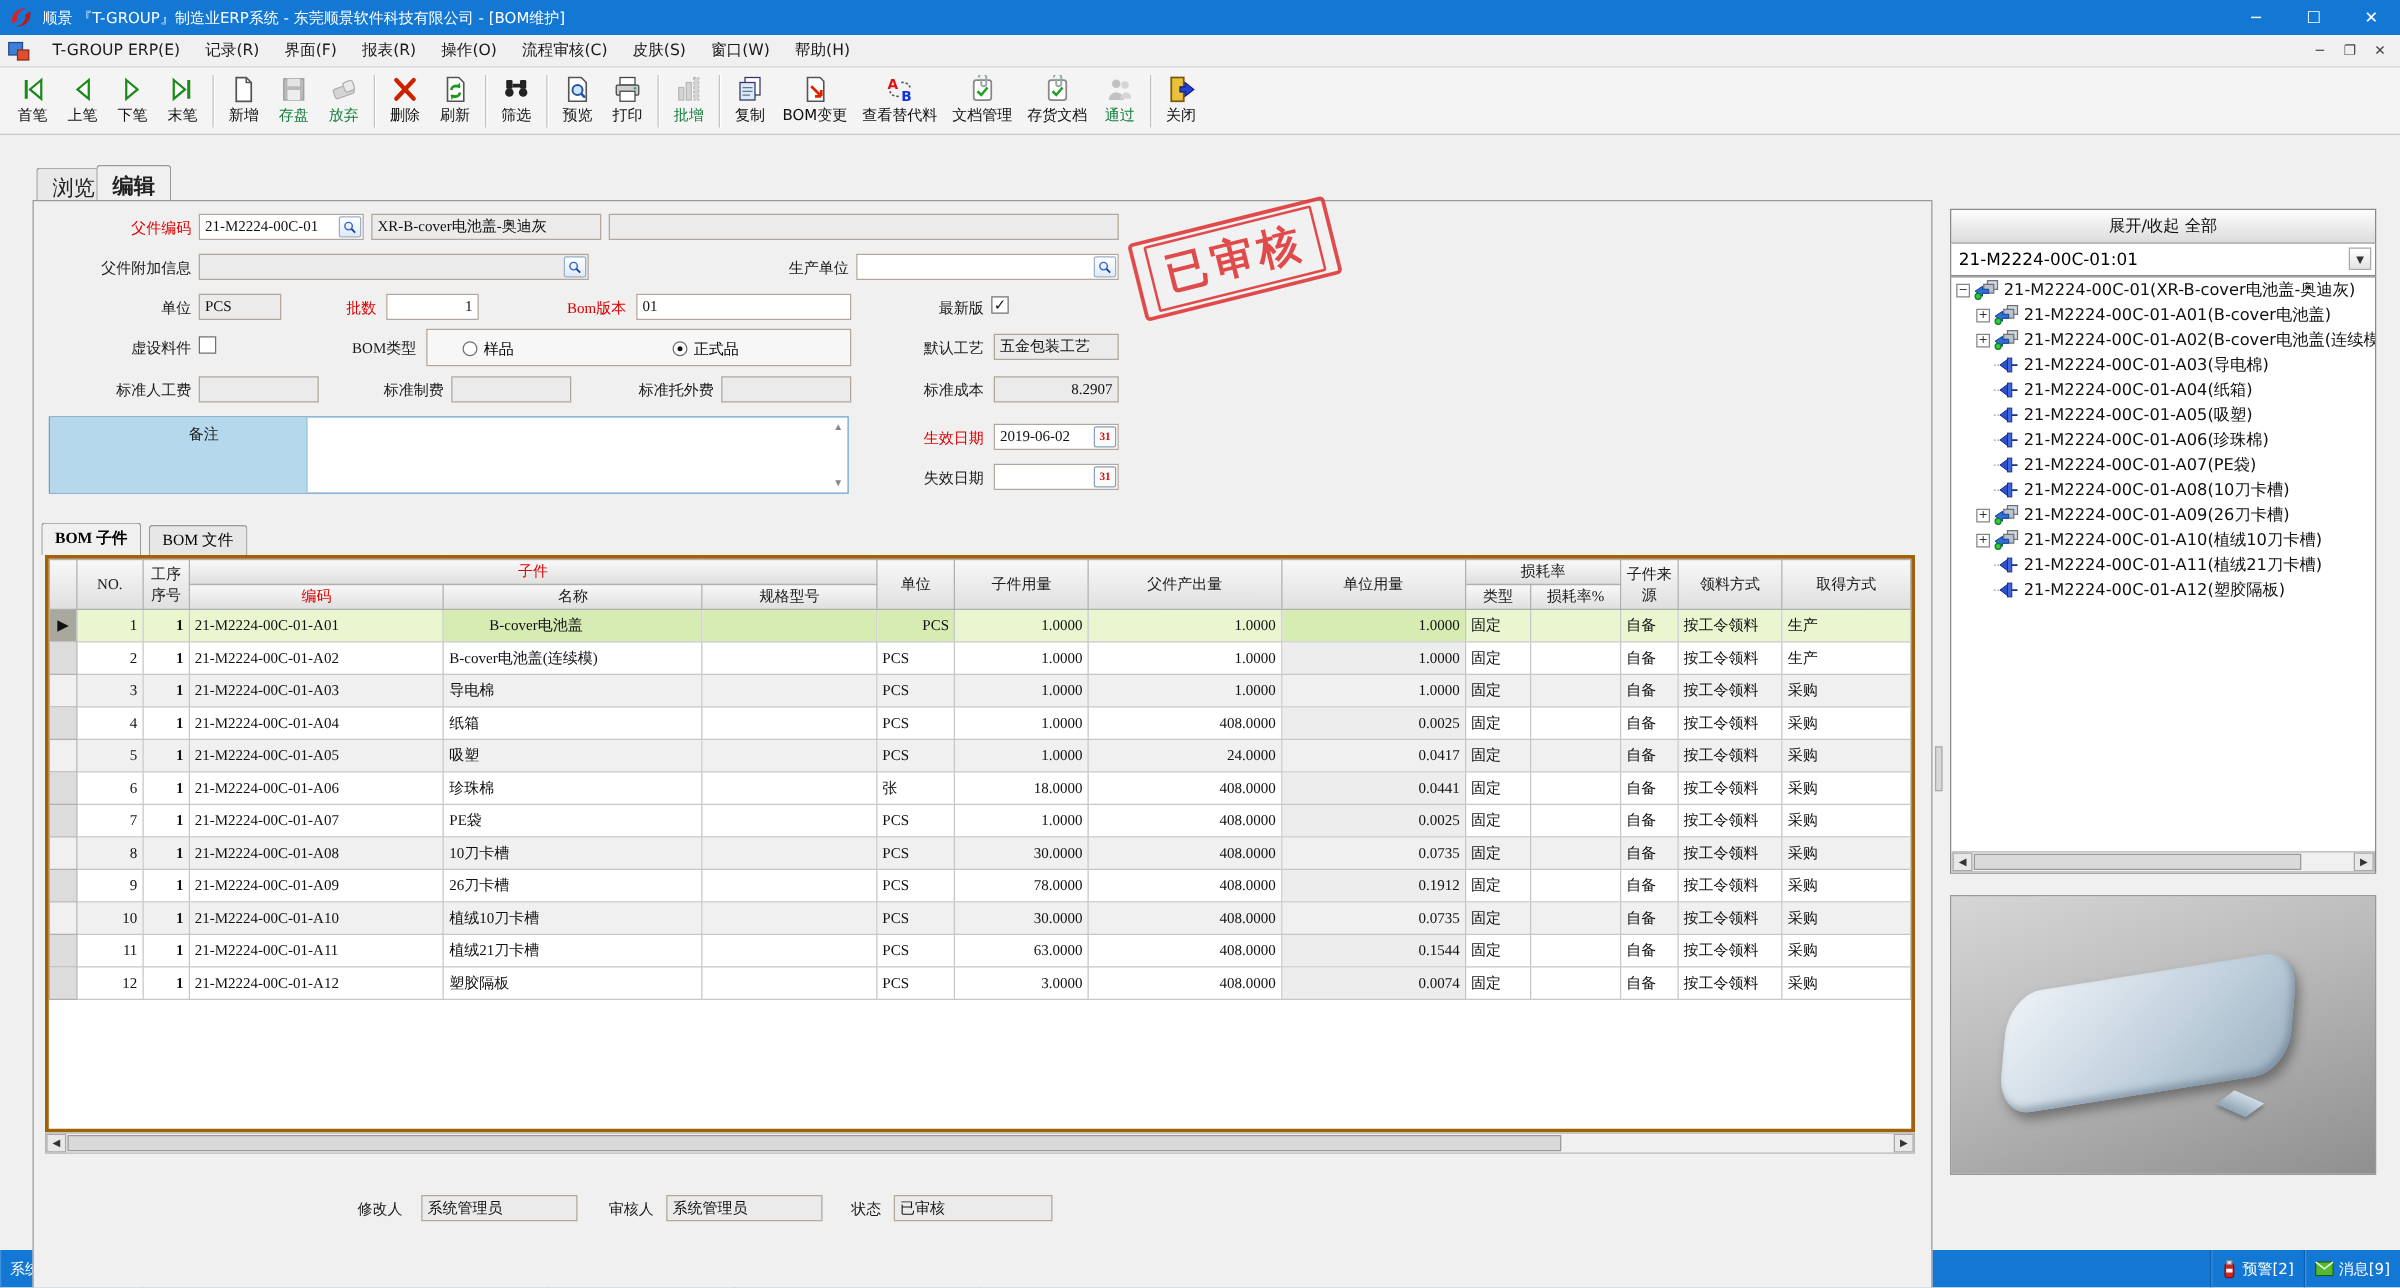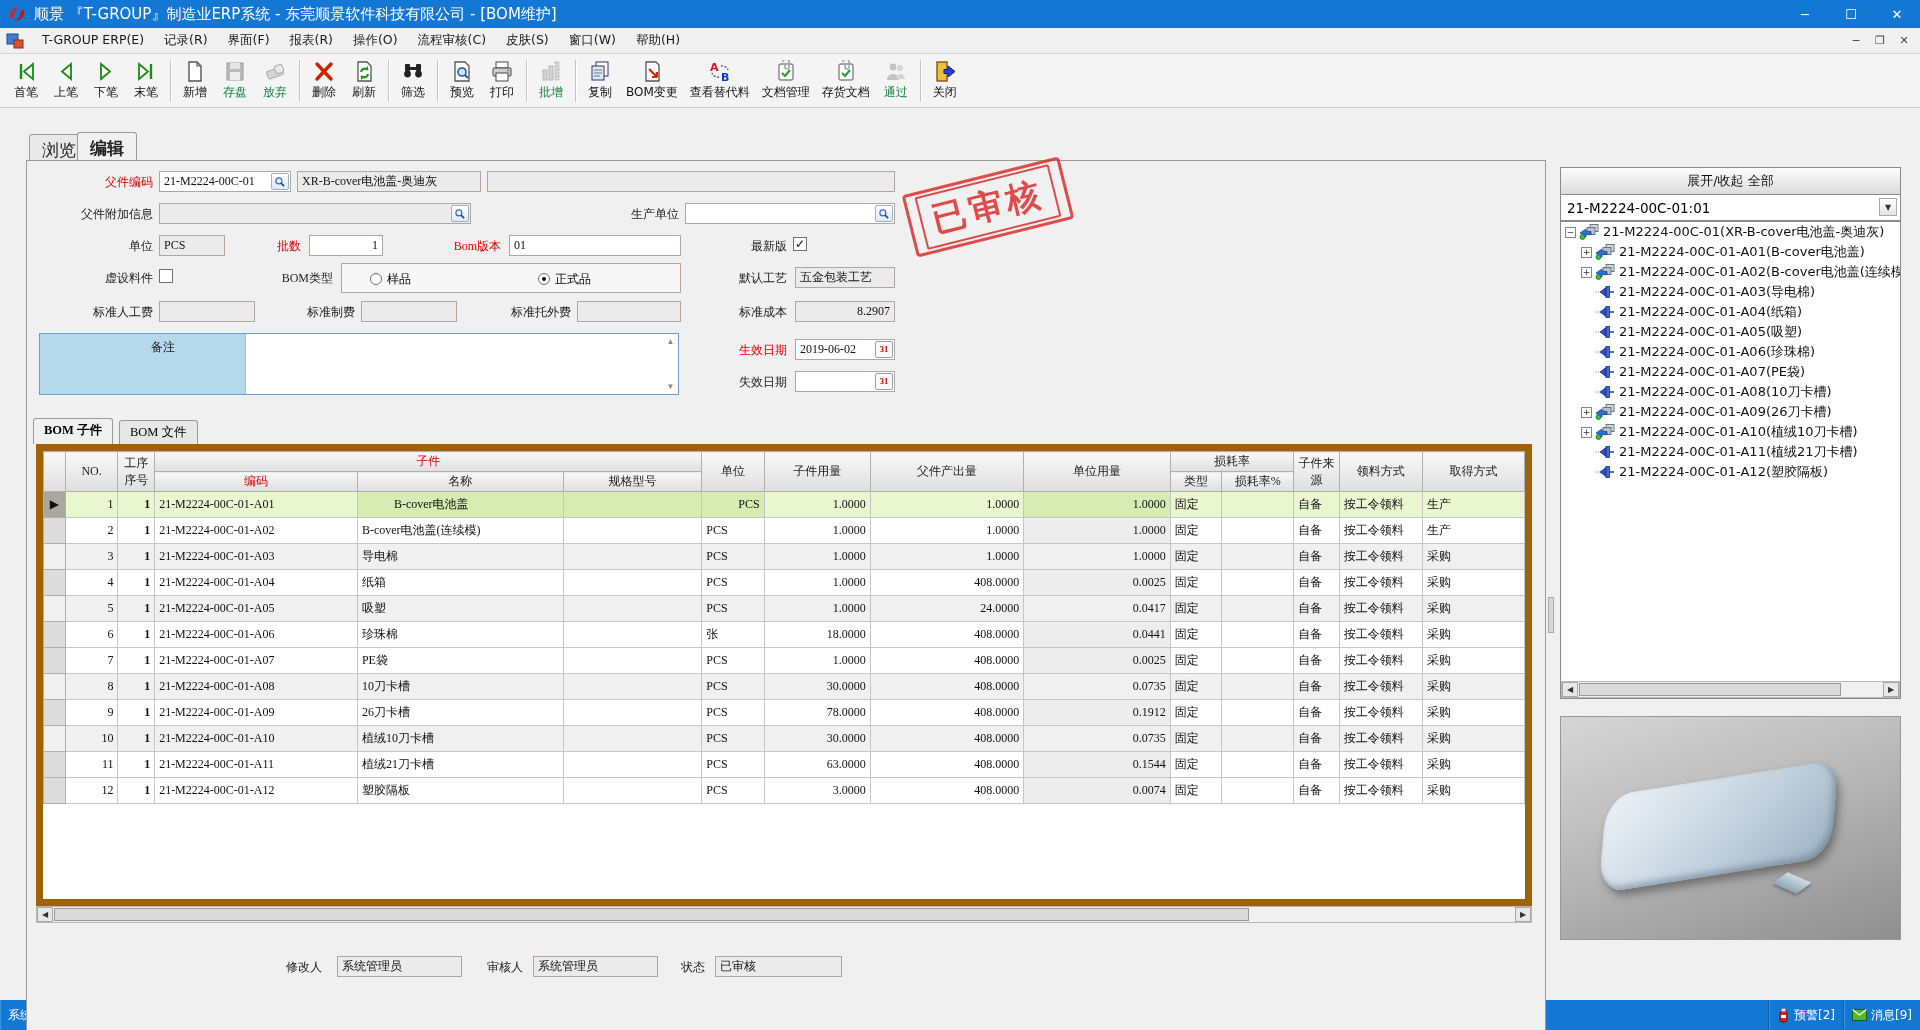--- a/index.html
+++ b/index.html
@@ -2,21 +2,21 @@
 <html><head>
 <meta charset="utf-8">
 <style>
   * { margin:0; padding:0; box-sizing:border-box; }
   html,body { width:1920px; height:1030px; overflow:hidden;
     font-family:"DejaVu Sans","Liberation Sans",sans-serif; font-size:12px; background:#f0f0f0; }
 
   
   .titlebar { position:relative; height:28px; background:#1377d4; color:#fff; display:flex; align-items:center; }
   .titlebar .logo { width:22px; height:22px; margin:0 6px 0 6px; }
-  .titlebar .title { font-size:15px; }
+  .titlebar .title { font-size:12px; }
   .win-controls { position:absolute; right:0; top:0; height:28px; display:flex; }
   .win-btn { width:46px; height:28px; display:flex; align-items:center; justify-content:center; color:#fff; font-size:13px; }
 
   
   .menubar { position:relative; height:26px; background:#f0f0f0; border-bottom:1px solid #d6d6d6; display:flex; align-items:center; }
   .menubar .mdi-icon { width:18px; height:16px; margin:0 8px 0 6px; }
   .menu-item { padding:4px 10px; color:#1a1a1a; font-size:12.5px; }
   .mdi-controls { position:absolute; right:6px; top:3px; display:flex; gap:4px; }
   .mdi-btn { width:20px; height:18px; border:1px solid transparent; color:#444; font-size:11px; display:flex; align-items:center; justify-content:center; }
 
@@ -52,21 +52,21 @@
   .remark-band { position:absolute; left:0; top:0; bottom:0; width:206px; background:#b5d8ec; border-right:1px solid #9cc4de; }
   .remark-band .lbl { position:absolute; right:70px; top:3px; }
   .remark-arrow { position:absolute; right:2px; width:11px; height:11px; font-size:8px; color:#888; text-align:center; line-height:11px; }
 
   .stamp { position:absolute; left:880px; top:14px; width:162px; height:64px; border:3px solid #e03434; border-radius:4px; transform:rotate(-14deg); display:flex; align-items:center; justify-content:center; opacity:.88; background:rgba(255,255,255,.05); }
   .stamp-inner { border:2px solid #e03434; border-radius:2px; padding:2px 10px; font-size:34px; font-weight:bold; color:#e03434; letter-spacing:4px; white-space:nowrap; }
 
   .btab { position:absolute; height:24px; padding:3px 10px 0 10px; background:#e7e7e7; border:1px solid #9a9a9a; border-bottom:none; border-radius:3px 3px 0 0; font-size:12.5px; }
   .btab.active { background:#f0f0f0; font-weight:bold; height:26px; z-index:4; }
 
-  .grid-wrap { position:absolute; left:9px; top:283px; width:1496px; height:462px; background:#fff; border:7px solid #a16207; overflow:hidden; }
+  .grid-wrap { position:absolute; left:9px; top:283px; width:1496px; height:462px; background:#fff; border:3px solid #a16207; overflow:hidden; }
   table.grid { border-collapse:collapse; table-layout:fixed; }
   .grid th { background:linear-gradient(#f8f8f8,#dfdfdf); border:1px solid #b0b0b0; font-weight:normal; font-size:12px; color:#1a1a1a; padding:1px 2px; }
   .grid th.red { color:#dd0000; }
   .grid td { border:1px solid #c6c6c6; height:26px; padding:0 4px; font-size:12px; color:#111; white-space:nowrap; overflow:hidden; }
   .grid td.marker { background:#dcdcdc; border-color:#b0b0b0; text-align:center; padding:0; }
   .grid tr.sel td { background:#eaf6cf; }
   .grid tr.sel td.alt { background:#d6ecb2;padding-left:36px; }
   .grid tr.sel td.marker { background:#a8a89e; color:#111; }
   .grid tr.stripe td { background:#f0f0f0; }
   .grid td.r { text-align:right; }

